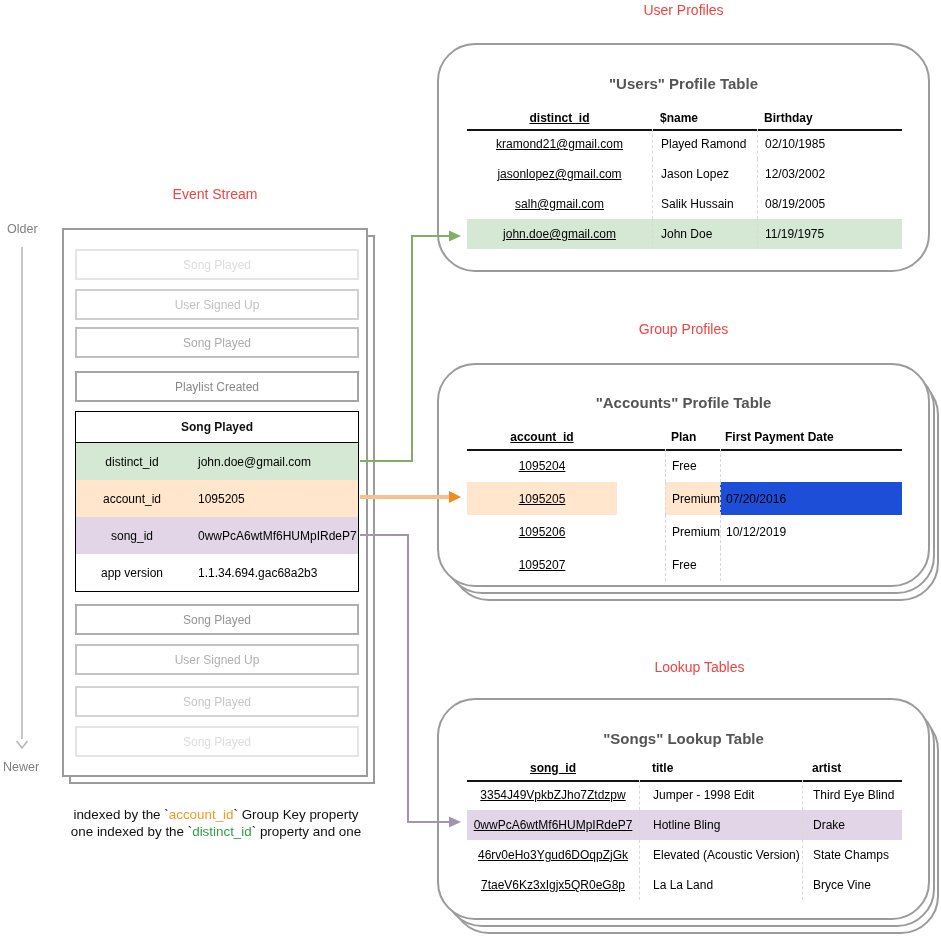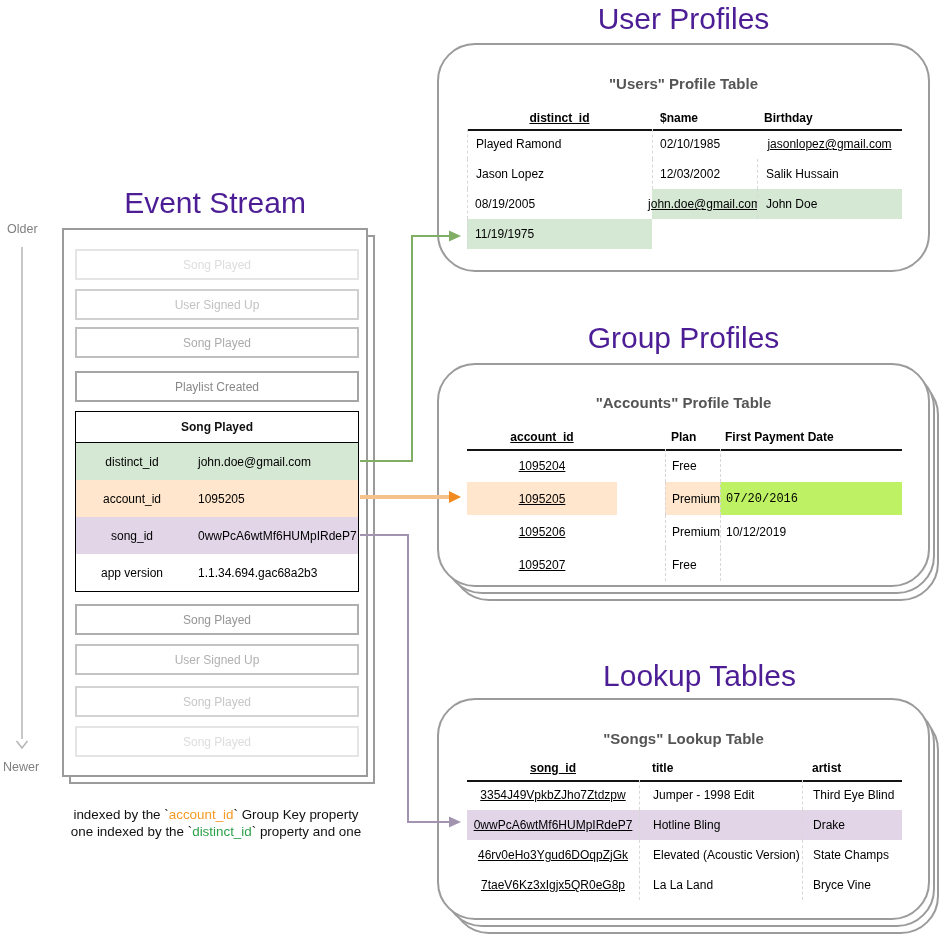--- a/index.html
+++ b/index.html
@@ -2,21 +2,21 @@
 <html><head>
 <meta charset="utf-8">
 <style>
   * { margin:0; padding:0; box-sizing:border-box; }
   html,body { background:#fff; }
   body {
     width:941px; height:951px; position:relative; overflow:hidden;
     font-family:"Liberation Sans", sans-serif; color:#000;
   }
 
-  .section-title { position:absolute; font-size:30px; text-align:center; color:#4c1d95; z-index:4; }
+  .section-title { position:absolute; font-size:14px; text-align:center; color:#ef4444; z-index:4; }
 
   
   .card  { position:absolute; width:493px; background:#fff; border:2px solid #9b9b9b; border-radius:38px; z-index:2; }
   .stack { position:absolute; background:#fff; border:2px solid #9b9b9b; border-radius:38px; z-index:1; }
 
   .table-title { position:absolute; left:0; width:100%; text-align:center; font-weight:bold; font-size:15px; color:#555; }
 
   .ptable { position:absolute; left:28px; width:435px; display:grid; font-size:12px; z-index:3; }
   .users    { top:61px; grid-template-columns:185px 105px 145px; grid-template-rows:23px 0px repeat(4,30px); }
   .accounts { top:59px; grid-template-columns:150px 103px 182px; grid-template-rows:25px 0px repeat(4,33px); }
@@ -101,27 +101,29 @@
 <div class="section-title" style="left:437px; top:2px; width:493px;">User Profiles</div>
 
 <div class="card" style="left:437px; top:43px; height:229px;">
   <div class="table-title" style="top:30px;">"Users" Profile Table</div>
   <div class="ptable users">
     <div class="cell th cc link">distinct_id</div>
     <div class="cell th pl8">$name</div>
     <div class="cell th pl7">Birthday</div>
     <div class="hline"></div>
 
+    <div class="cell cc link">kramond21@gmail.com</div>
     <div class="cell pl8 sep">Played Ramond</div>
     <div class="cell pl7 sep">02/10/1985</div>
 
     <div class="cell cc link">jasonlopez@gmail.com</div>
     <div class="cell pl8 sep">Jason Lopez</div>
     <div class="cell pl7 sep">12/03/2002</div>
 
+    <div class="cell cc link">salh@gmail.com</div>
     <div class="cell pl8 sep">Salik Hussain</div>
     <div class="cell pl7 sep">08/19/2005</div>
 
     <div class="cell cc link" style="background-color: rgb(213, 232, 212);">john.doe@gmail.com</div>
     <div class="cell pl8 sep" style="background-color: rgb(213, 232, 212);">John Doe</div>
     <div class="cell pl7 sep" style="background-color: rgb(213, 232, 212);">11/19/1975</div>
   </div>
 </div>
 
 <div class="section-title" style="left:437px; top:321px; width:493px;">Group Profiles</div>
@@ -136,21 +138,21 @@
     <div class="cell th pl6">Plan</div>
     <div class="cell th pl5">First Payment Date</div>
     <div class="hline"></div>
 
     <div class="cell cc link">1095204</div>
     <div class="cell pl6 sep">Free</div>
     <div class="cell pl5 sep"></div>
 
     <div class="cell cc link" style="background-color: rgb(255, 230, 204);">1095205</div>
     <div class="cell pl6 sep" style="background-color: rgb(255, 230, 204);">Premium</div>
-    <div class="cell pl5 sep" style="background-color: #bef264; font-family: Liberation Mono, monospace;">07/20/2016</div>
+    <div class="cell pl5 sep" style="background-color: #1d4ed8;">07/20/2016</div>
 
     <div class="cell cc link">1095206</div>
     <div class="cell pl6 sep">Premium</div>
     <div class="cell pl5 sep">10/12/2019</div>
 
     <div class="cell cc link">1095207</div>
     <div class="cell pl6 sep">Free</div>
     <div class="cell pl5 sep"></div>
   </div>
 </div>

